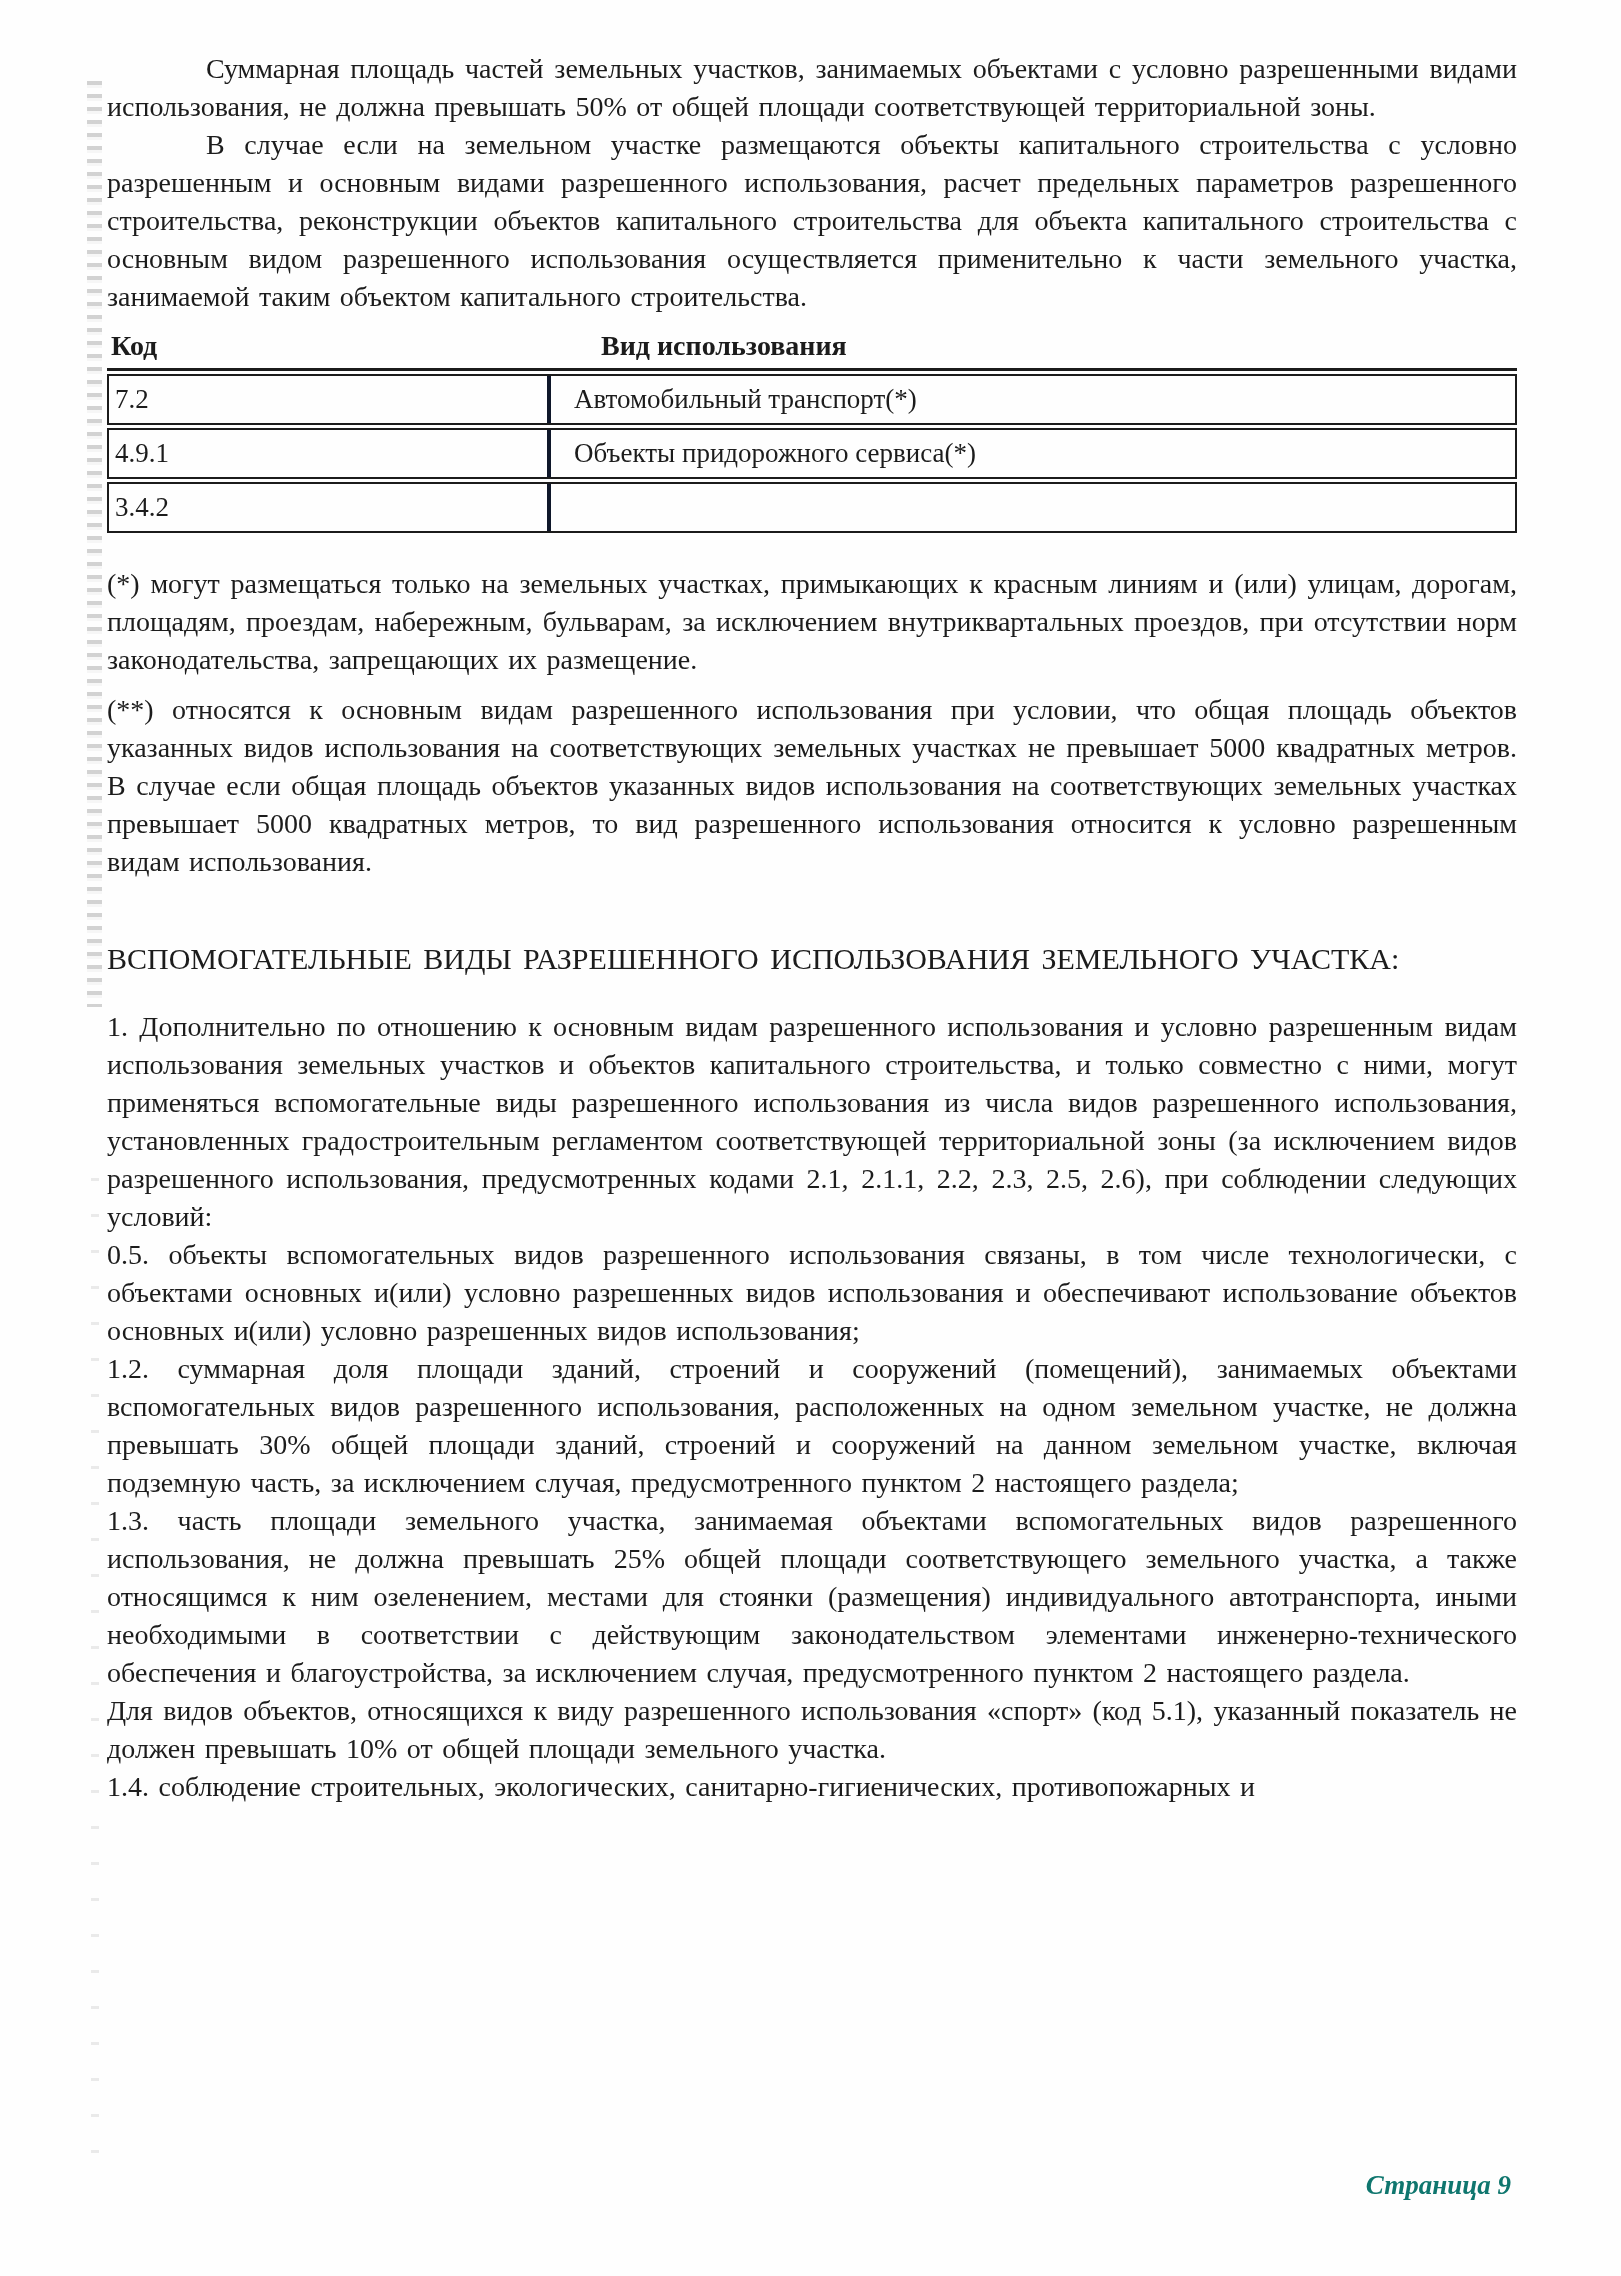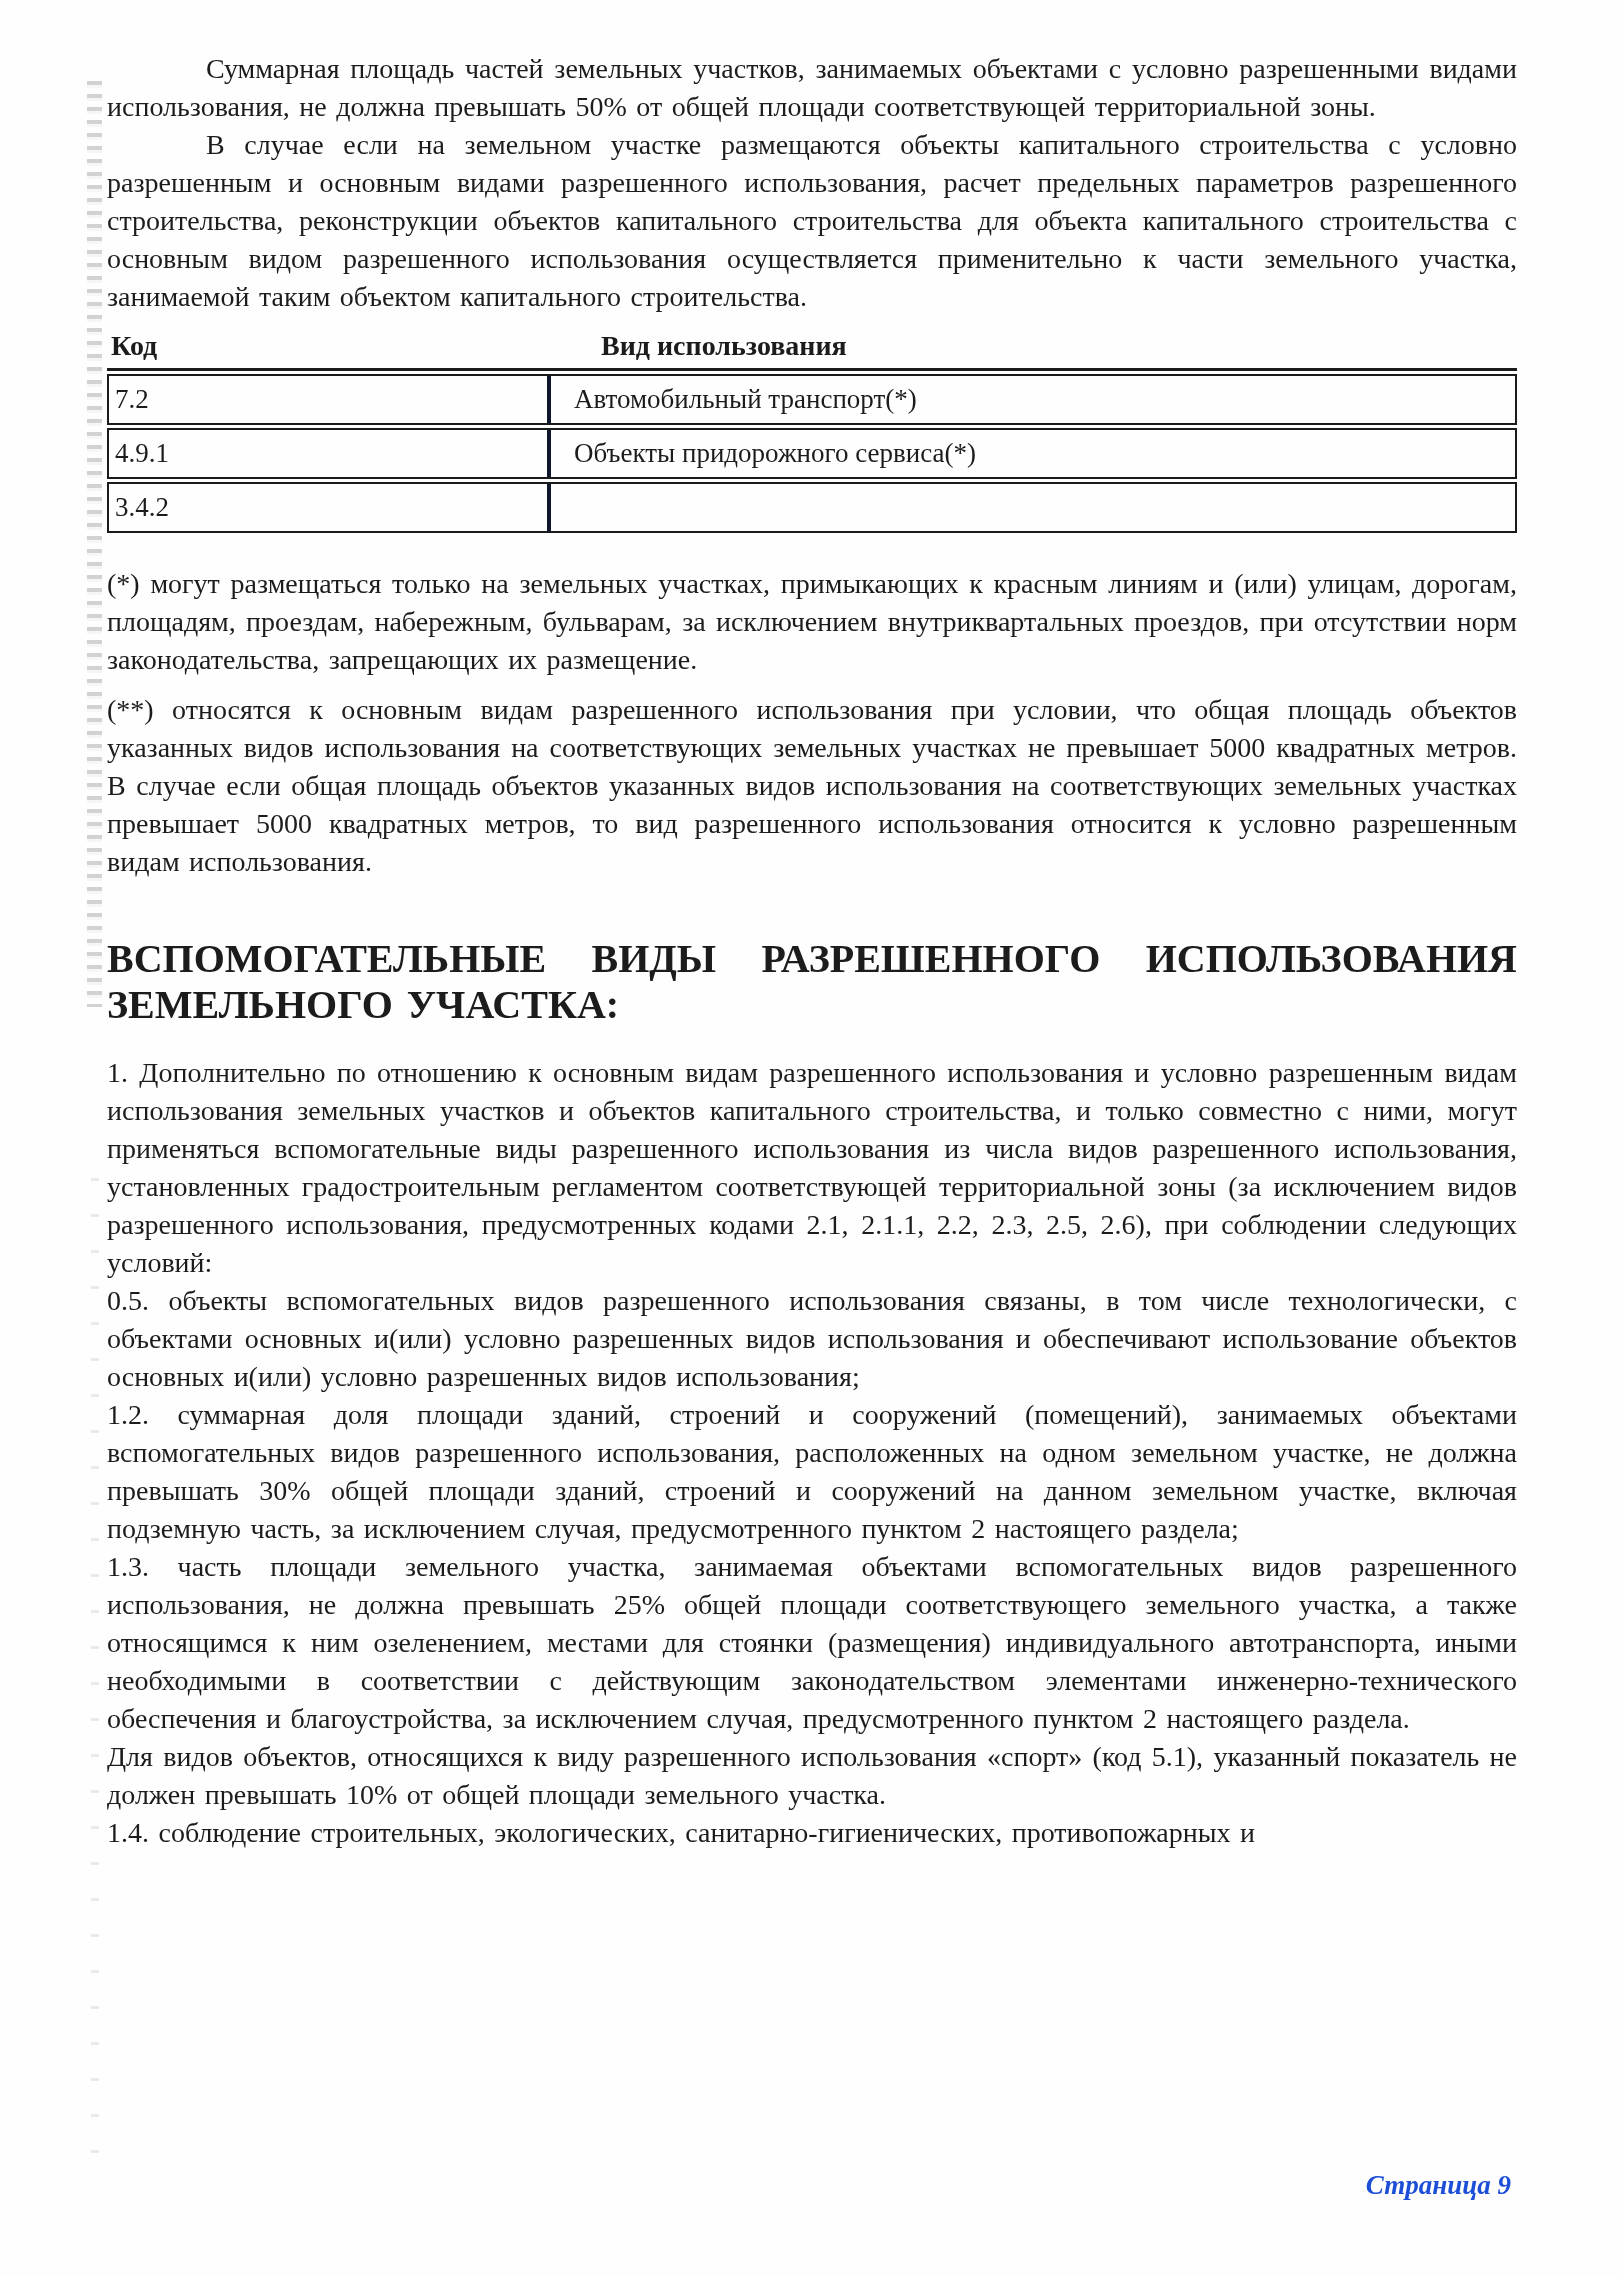--- a/index.html
+++ b/index.html
@@ -67,35 +67,35 @@
     padding-left:6px;
   }
   .tbl-row .c2{
     flex:1;display:flex;align-items:center;
     padding-left:23px;
   }
   .note{margin-top:12px;}
   .note.gap-top{margin-top:32px;}
   .section-heading{
     margin:55px 0 0 0;
-    font-size:40px;
-    font-weight:bold;
+    font-size:30px;
+    font-weight:normal;
     line-height:46px;
     text-align:justify;
     word-spacing:4px;
   }
   .sect{margin-top:0;}
   .sect.gap-top{margin-top:26px;}
   .footer{
     position:absolute;
     right:111px;top:2170px;
     font-size:27px;
     font-style:italic;
     font-weight:bold;
-    color:#1d4ed8;
+    color:#0f766e;
   }
 </style>
 </head>
 <body>
 
 <div class="page">
 
   <div class="scan-strip"></div>
   <div class="scan-strip2"></div>
 

